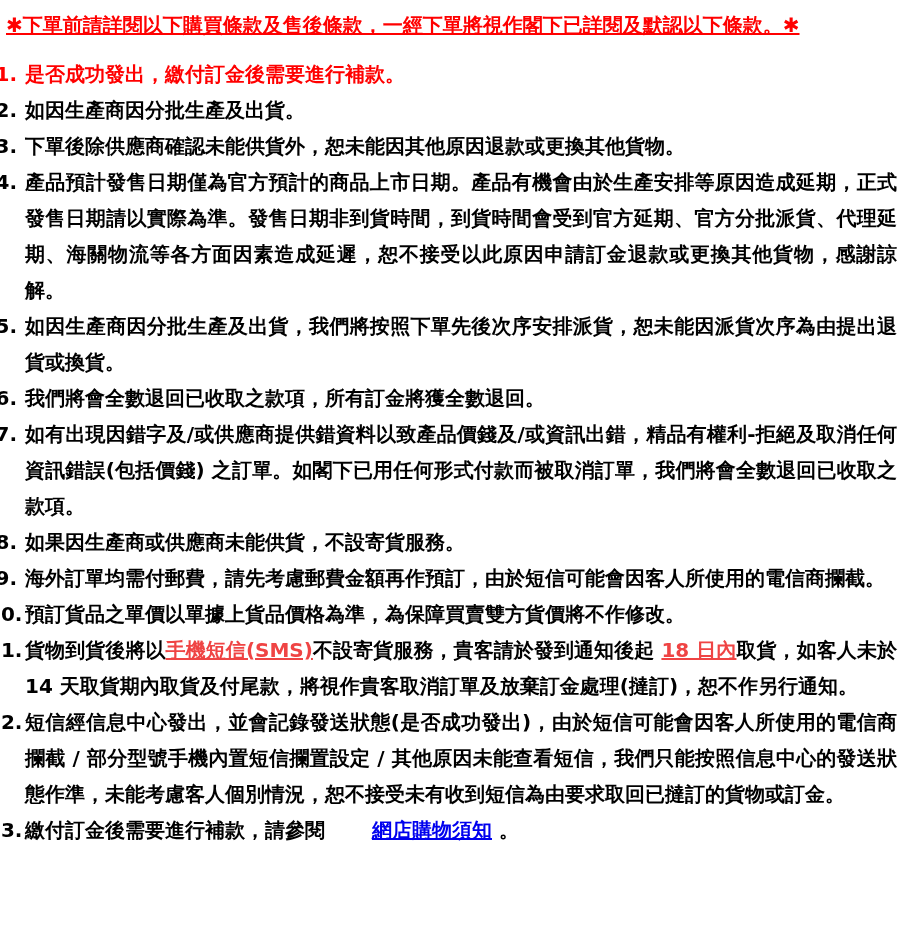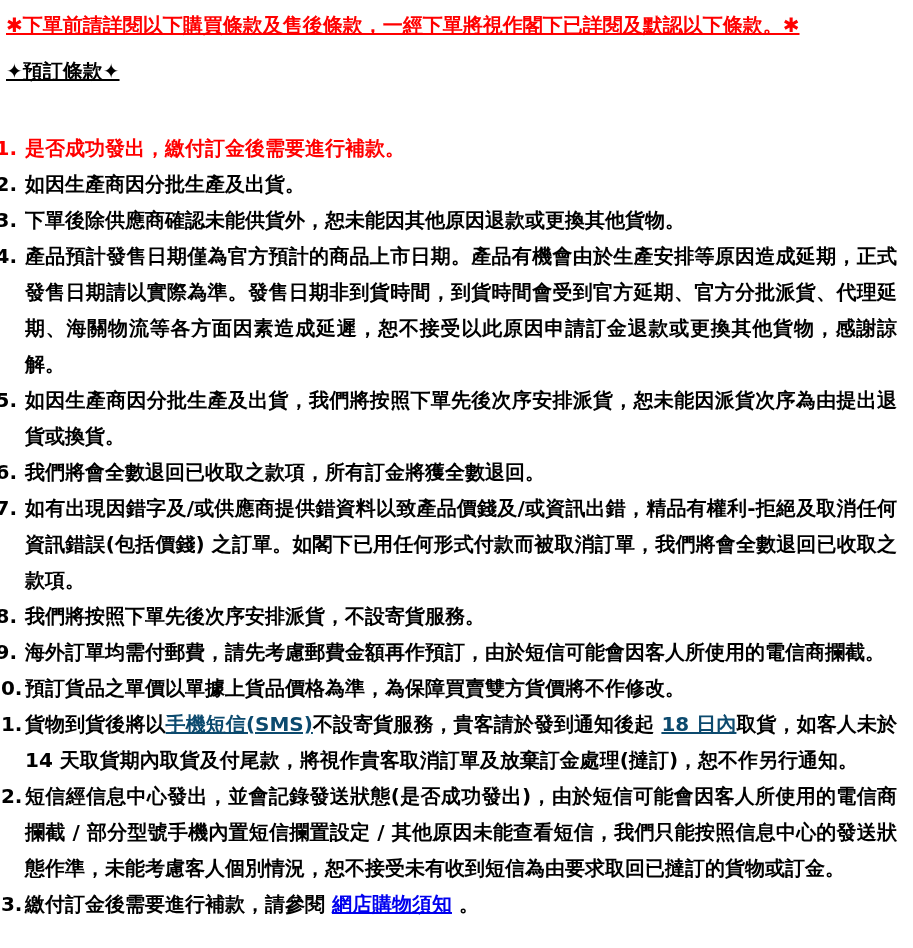--- a/index.html
+++ b/index.html
@@ -47,37 +47,35 @@
   .num {
     text-align: right;
     white-space: nowrap;
   }
   .body-text {
     text-align: justify;
   }
   .normal { color: #000000; }
   .red { color: #ff0000; }
   .red-underline {
-    color: #0c4a6e;
+    color: #ef4444;
     text-decoration: underline;
   }
   a.link {
     color: #0000ee;
     cursor: pointer;
+    margin-left: 40px;
   }
 </style>
 </head>
 <body>
 
 <div class="page">
   <div class="notice">✱下單前請詳閱以下購買條款及售後條款，一經下單將視作閣下已詳閱及默認以下條款。✱</div>
 
-  <div class="section-title-row">
-    <span class="section-title">✦預訂條款✦</span>
-  </div>
 
   <ol class="terms" id="terms-list">
       <li class="term">
         <span class="num red">1.</span>
         <span class="body-text"><span class="red">是否成功發出，繳付訂金後需要進行補款。</span></span>
       </li>
       <li class="term">
         <span class="num normal">2.</span>
         <span class="body-text"><span class="normal">如因生產商因分批生產及出貨。</span></span>
       </li>
@@ -96,21 +94,21 @@
       <li class="term">
         <span class="num normal">6.</span>
         <span class="body-text"><span class="normal">我們將會全數退回已收取之款項，所有訂金將獲全數退回。</span></span>
       </li>
       <li class="term">
         <span class="num normal">7.</span>
         <span class="body-text"><span class="normal">如有出現因錯字及/或供應商提供錯資料以致產品價錢及/或資訊出錯，精品有權利-拒絕及取消任何資訊錯誤(包括價錢) 之訂單。如閣下已用任何形式付款而被取消訂單，我們將會全數退回已收取之款項。</span></span>
       </li>
       <li class="term">
         <span class="num normal">8.</span>
-        <span class="body-text"><span class="normal">我們將按照下單先後次序安排派貨，不設寄貨服務。</span></span>
+        <span class="body-text"><span class="normal">如果因生產商或供應商未能供貨，不設寄貨服務。</span></span>
       </li>
       <li class="term">
         <span class="num normal">9.</span>
         <span class="body-text"><span class="normal">海外訂單均需付郵費，請先考慮郵費金額再作預訂，由於短信可能會因客人所使用的電信商攔截。</span></span>
       </li>
       <li class="term">
         <span class="num normal">10.</span>
         <span class="body-text"><span class="normal">預訂貨品之單價以單據上貨品價格為準，為保障買賣雙方貨價將不作修改。</span></span>
       </li>
       <li class="term">

